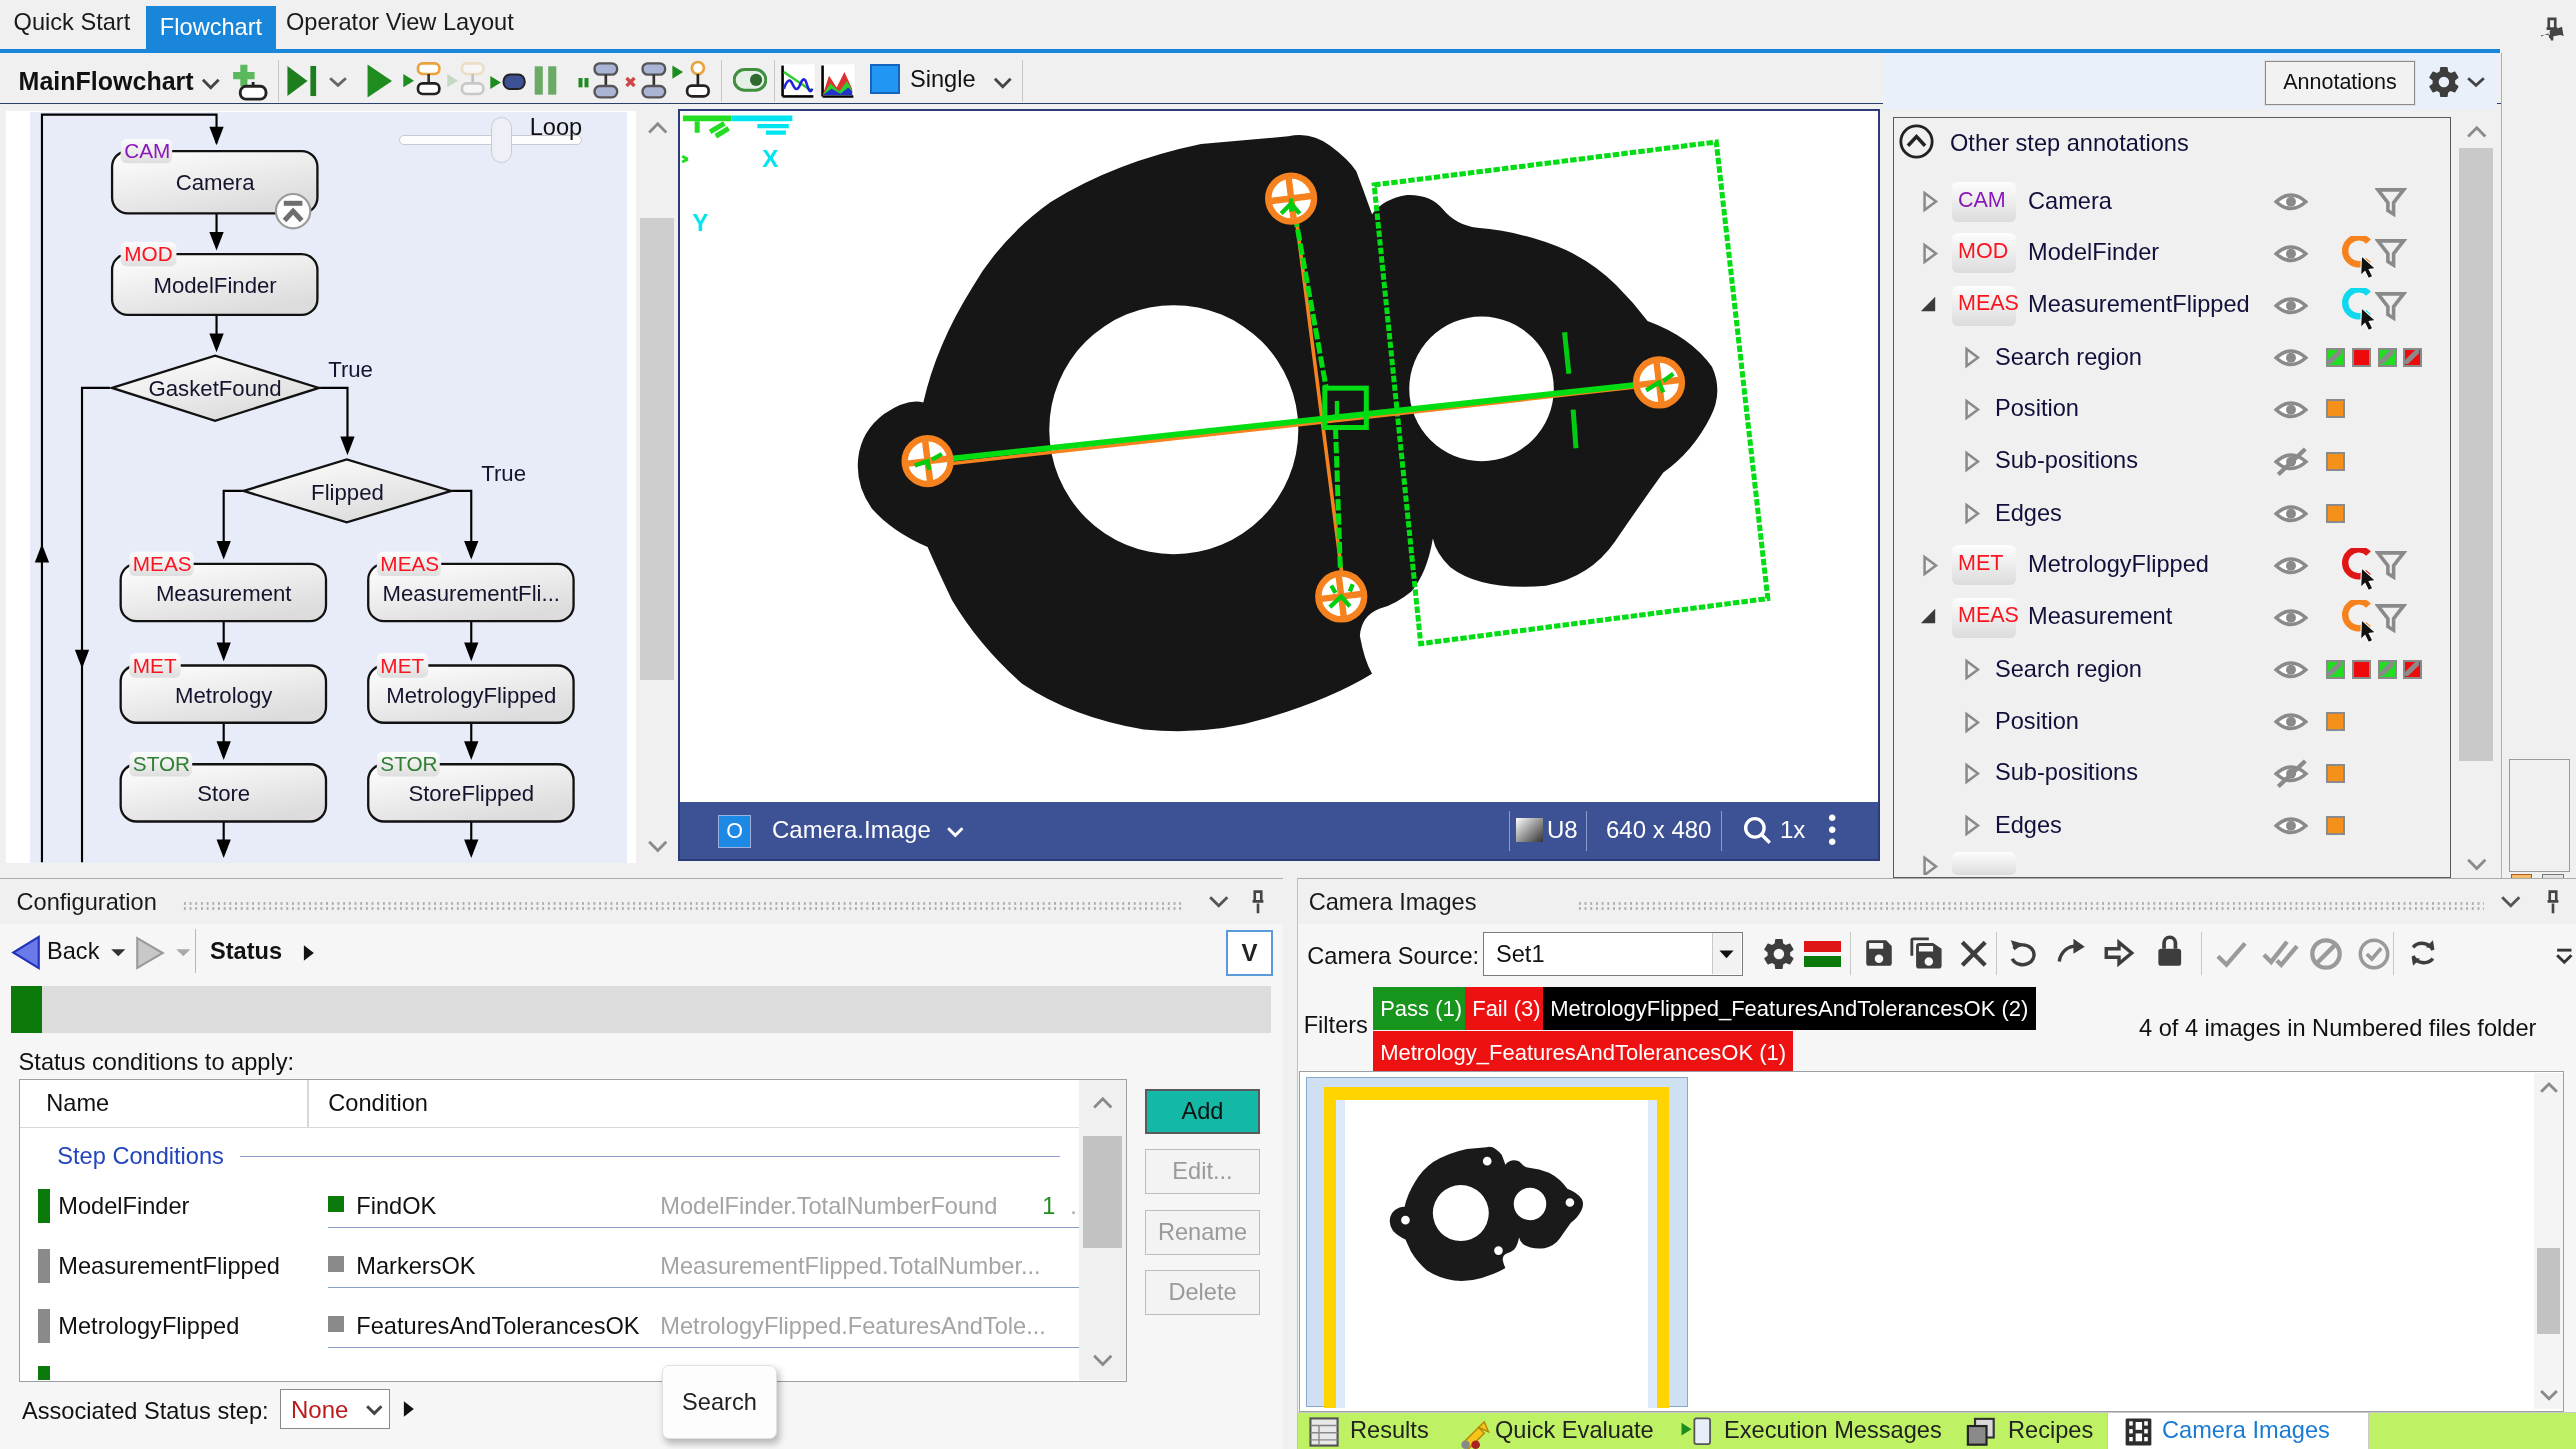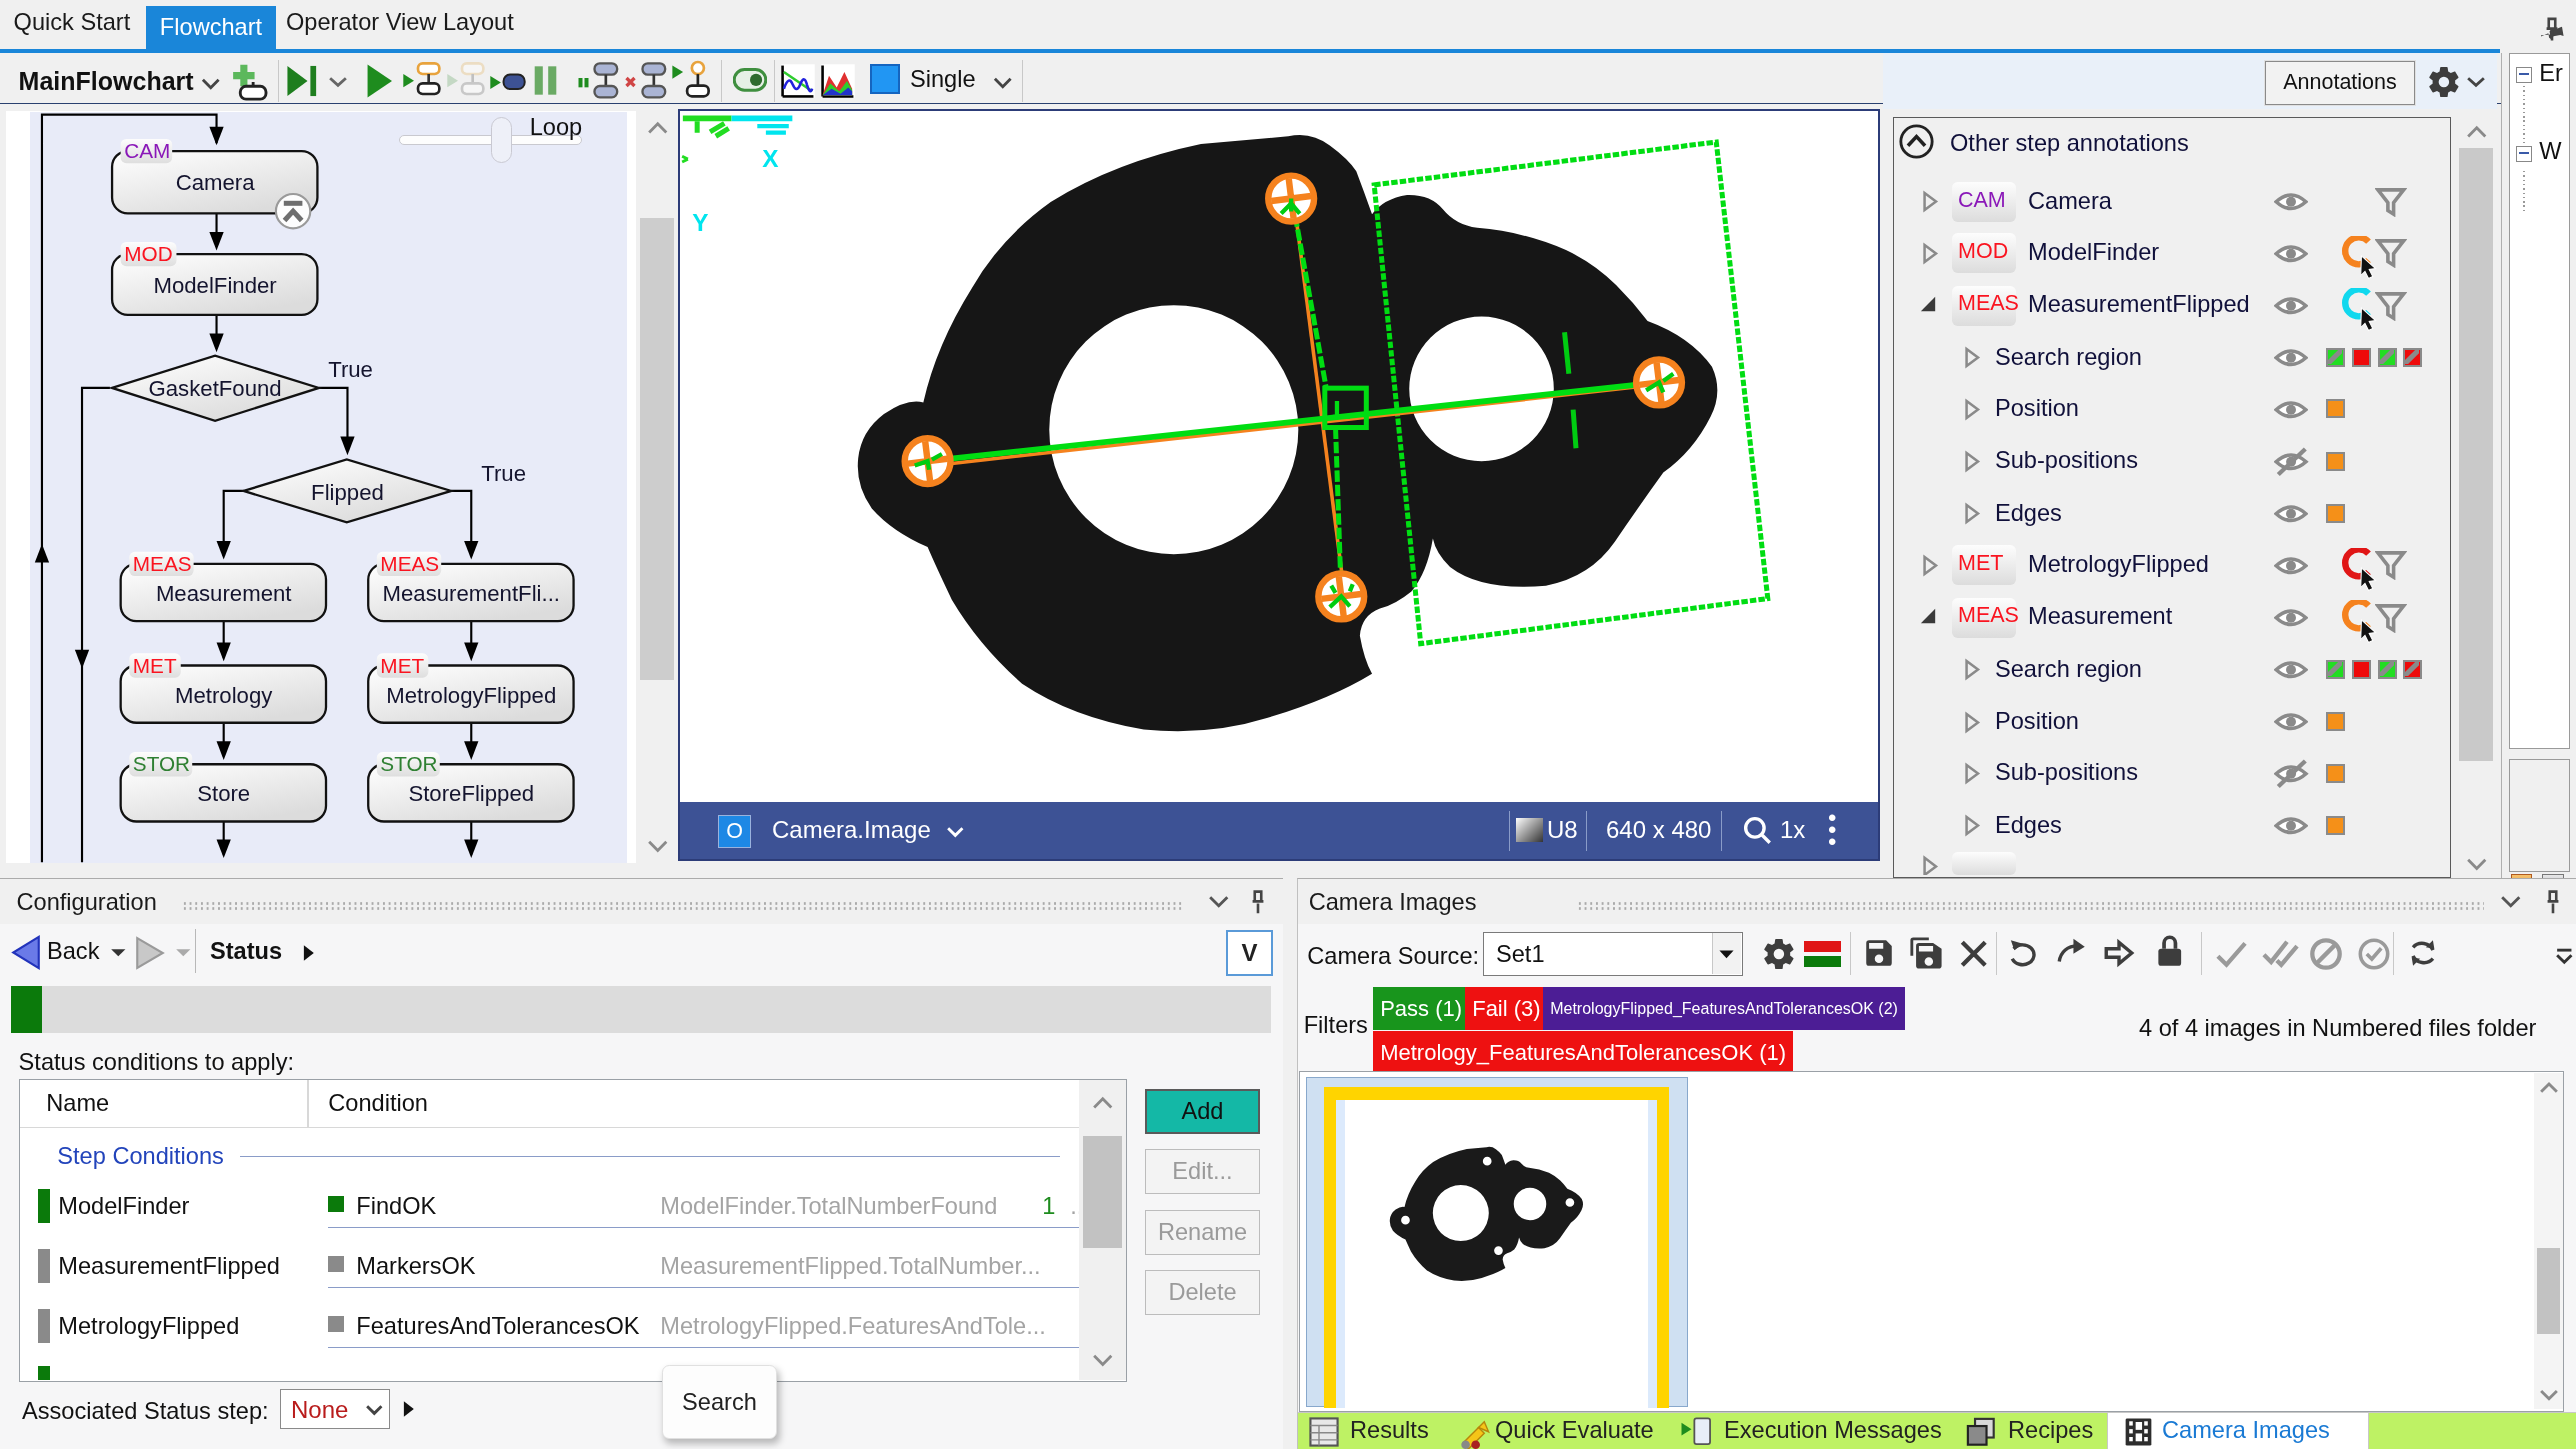--- a/index.html
+++ b/index.html
@@ -565,30 +565,20 @@
       <path d="M3 15 Q24 -4 45 15 Q24 34 3 15 z" fill="#fff" stroke="#8a8a8a" stroke-width="5"></path>
       <circle cx="24" cy="15" r="7" fill="#8a8a8a"></circle>
     </svg>
 <div class="abs" style="left:435px;top:705px;width:19.3px;height:19.3px;border:2.9px solid #8a8a8a;background:#f59018;"></div>
 </div>
 
 <div class="abs" style="left:2501px;top:53px;width:75px;height:829px;background:#f0f0f0;border-left:1.4px solid #b0b0b0;">
   <svg class="abs" style="left:39px;top:-33px;" width="26" height="29" viewBox="0 0 24 24">
       <path fill="#444" d="M14 2 L20 8 L17 9 L12.5 13.5 L12 17 L10 17 L7 14 L3 21 L2 20 L9 14 L7 12 L7 10 L11.5 5.5 L13 3 z" transform="rotate(35 12 12)"></path>
     </svg>
-  <div class="abs" style="left:7.2px;top:0px;width:61px;height:696px;background:#fff;border:1.4px solid #9a9a9a;">
-    <div class="abs" style="left:5.7px;top:13px;width:15.7px;height:15.7px;border:1.4px solid #888;background:#fff;"></div>
-    <div class="abs" style="left:8.6px;top:19.3px;width:10px;height:2.1px;background:#3a5aa8;"></div>
-    <div class="abs" style="left:29px;top:5.7px;font-size:23.6px;color:#111;">Er</div>
-    <div class="abs" style="left:5.7px;top:92px;width:15.7px;height:15.7px;border:1.4px solid #888;background:#fff;"></div>
-    <div class="abs" style="left:8.6px;top:98px;width:10px;height:2.1px;background:#3a5aa8;"></div>
-    <div class="abs" style="left:29px;top:84px;font-size:23.6px;color:#111;">W</div>
-    <div class="abs" style="left:13px;top:31.5px;width:1.4px;height:60px;background:repeating-linear-gradient(#999 0 1.4px,transparent 1.4px 4.3px);"></div>
-    <div class="abs" style="left:13px;top:117px;width:1.4px;height:43px;background:repeating-linear-gradient(#999 0 1.4px,transparent 1.4px 4.3px);"></div>
-  </div>
   <div class="abs" style="left:7.2px;top:706px;width:61px;height:113px;background:#f0f0f0;border:1.4px solid #9a9a9a;"></div>
   <div class="abs" style="left:8.6px;top:821px;width:21.5px;height:24px;background:linear-gradient(#f5c16c,#e88a3a);border:1.4px solid #b05a20;"></div>
   <div class="abs" style="left:40px;top:821px;width:21.5px;height:24px;background:linear-gradient(#e8e8e8,#9a9aa8);border:1.4px solid #777;"></div>
 </div>
 <div class="abs" style="left:2539px;top:14.3px;">
     <svg width="26" height="31.5" viewBox="0 0 24 26">
       <g fill="none" stroke="#444" stroke-width="2.4">
         <path d="M9 3 h6 v9 h-6 z M7 12 h10 M12 14 v9"></path>
       </g>
     </svg>
@@ -769,21 +759,21 @@
       <path fill="#3d3d3d" d="M19 3 l1 6 -6-1 z M5 21 l-1 -6 6 1 z"></path>
     </svg>
   <svg class="abs" style="left:1257px;top:69px;" width="18.6" height="18.6" viewBox="0 0 26 26">
       <path d="M3 10 L13 20 L23 10" fill="none" stroke="#333" stroke-width="4"></path>
       <path d="M3 3 h20" stroke="#333" stroke-width="4"></path>
     </svg>
 
   <div class="abs" style="left:5.7px;top:133px;font-size:23.6px;color:#111;">Filters</div>
   <div class="abs" style="left:75px;top:108px;height:43px;background:#18951c;color:#fff;font-size:22px;line-height:43px;padding:0 7.2px;">Pass (1)</div>
   <div class="abs" style="left:167px;top:108px;height:43px;background:#ee1111;color:#fff;font-size:22px;line-height:43px;padding:0 7.2px;">Fail (3)</div>
-  <div class="abs" style="left:245px;top:108px;height:43px;background:#4c1d95;color:#fff;font-size:16px;line-height:43px;padding:0 7.2px;">MetrologyFlipped_FeaturesAndTolerancesOK (2)</div>
+  <div class="abs" style="left:245px;top:108px;height:43px;background:#000000;color:#fff;font-size:22px;line-height:43px;padding:0 7.2px;">MetrologyFlipped_FeaturesAndTolerancesOK (2)</div>
   <div class="abs" style="left:75px;top:152px;height:43px;background:#ee1111;color:#fff;font-size:22px;line-height:43px;padding:0 7.2px;">Metrology_FeaturesAndTolerancesOK (1)</div>
   <div class="abs" style="left:841px;top:136px;font-size:23.6px;color:#111;">4 of 4 images in Numbered files folder</div>
 
   <div class="abs" style="left:1.4px;top:192px;width:1265px;height:341px;background:#fff;border:1.4px solid #9aa0a6;">
     <div class="abs" style="left:5.7px;top:5px;width:382px;height:330px;border:1.4px solid #88a8cc;background:#cfe0f2;">
       <div class="abs" style="left:17px;top:9.3px;width:345px;height:321px;background:#ffd400;"></div>
       <div class="abs" style="left:29px;top:21.5px;width:321px;height:308px;background:#fff;border-left:9.3px solid #dceafc;border-right:9.3px solid #dceafc;"></div>
       <svg class="abs" style="left:0;top:0;" width="379" height="327" viewBox="0 0 530 457">
         <path fill="#1a1a1a" fill-rule="nonzero" transform="translate(-153.9,53.8) scale(0.225)" d="
       M 1800 190 Q 1832 183 1858 203 Q 1884 222 1895 239 Q 1906 268 1917 299 Q 1933 277 1966 272 Q 1999 271 2016 292

